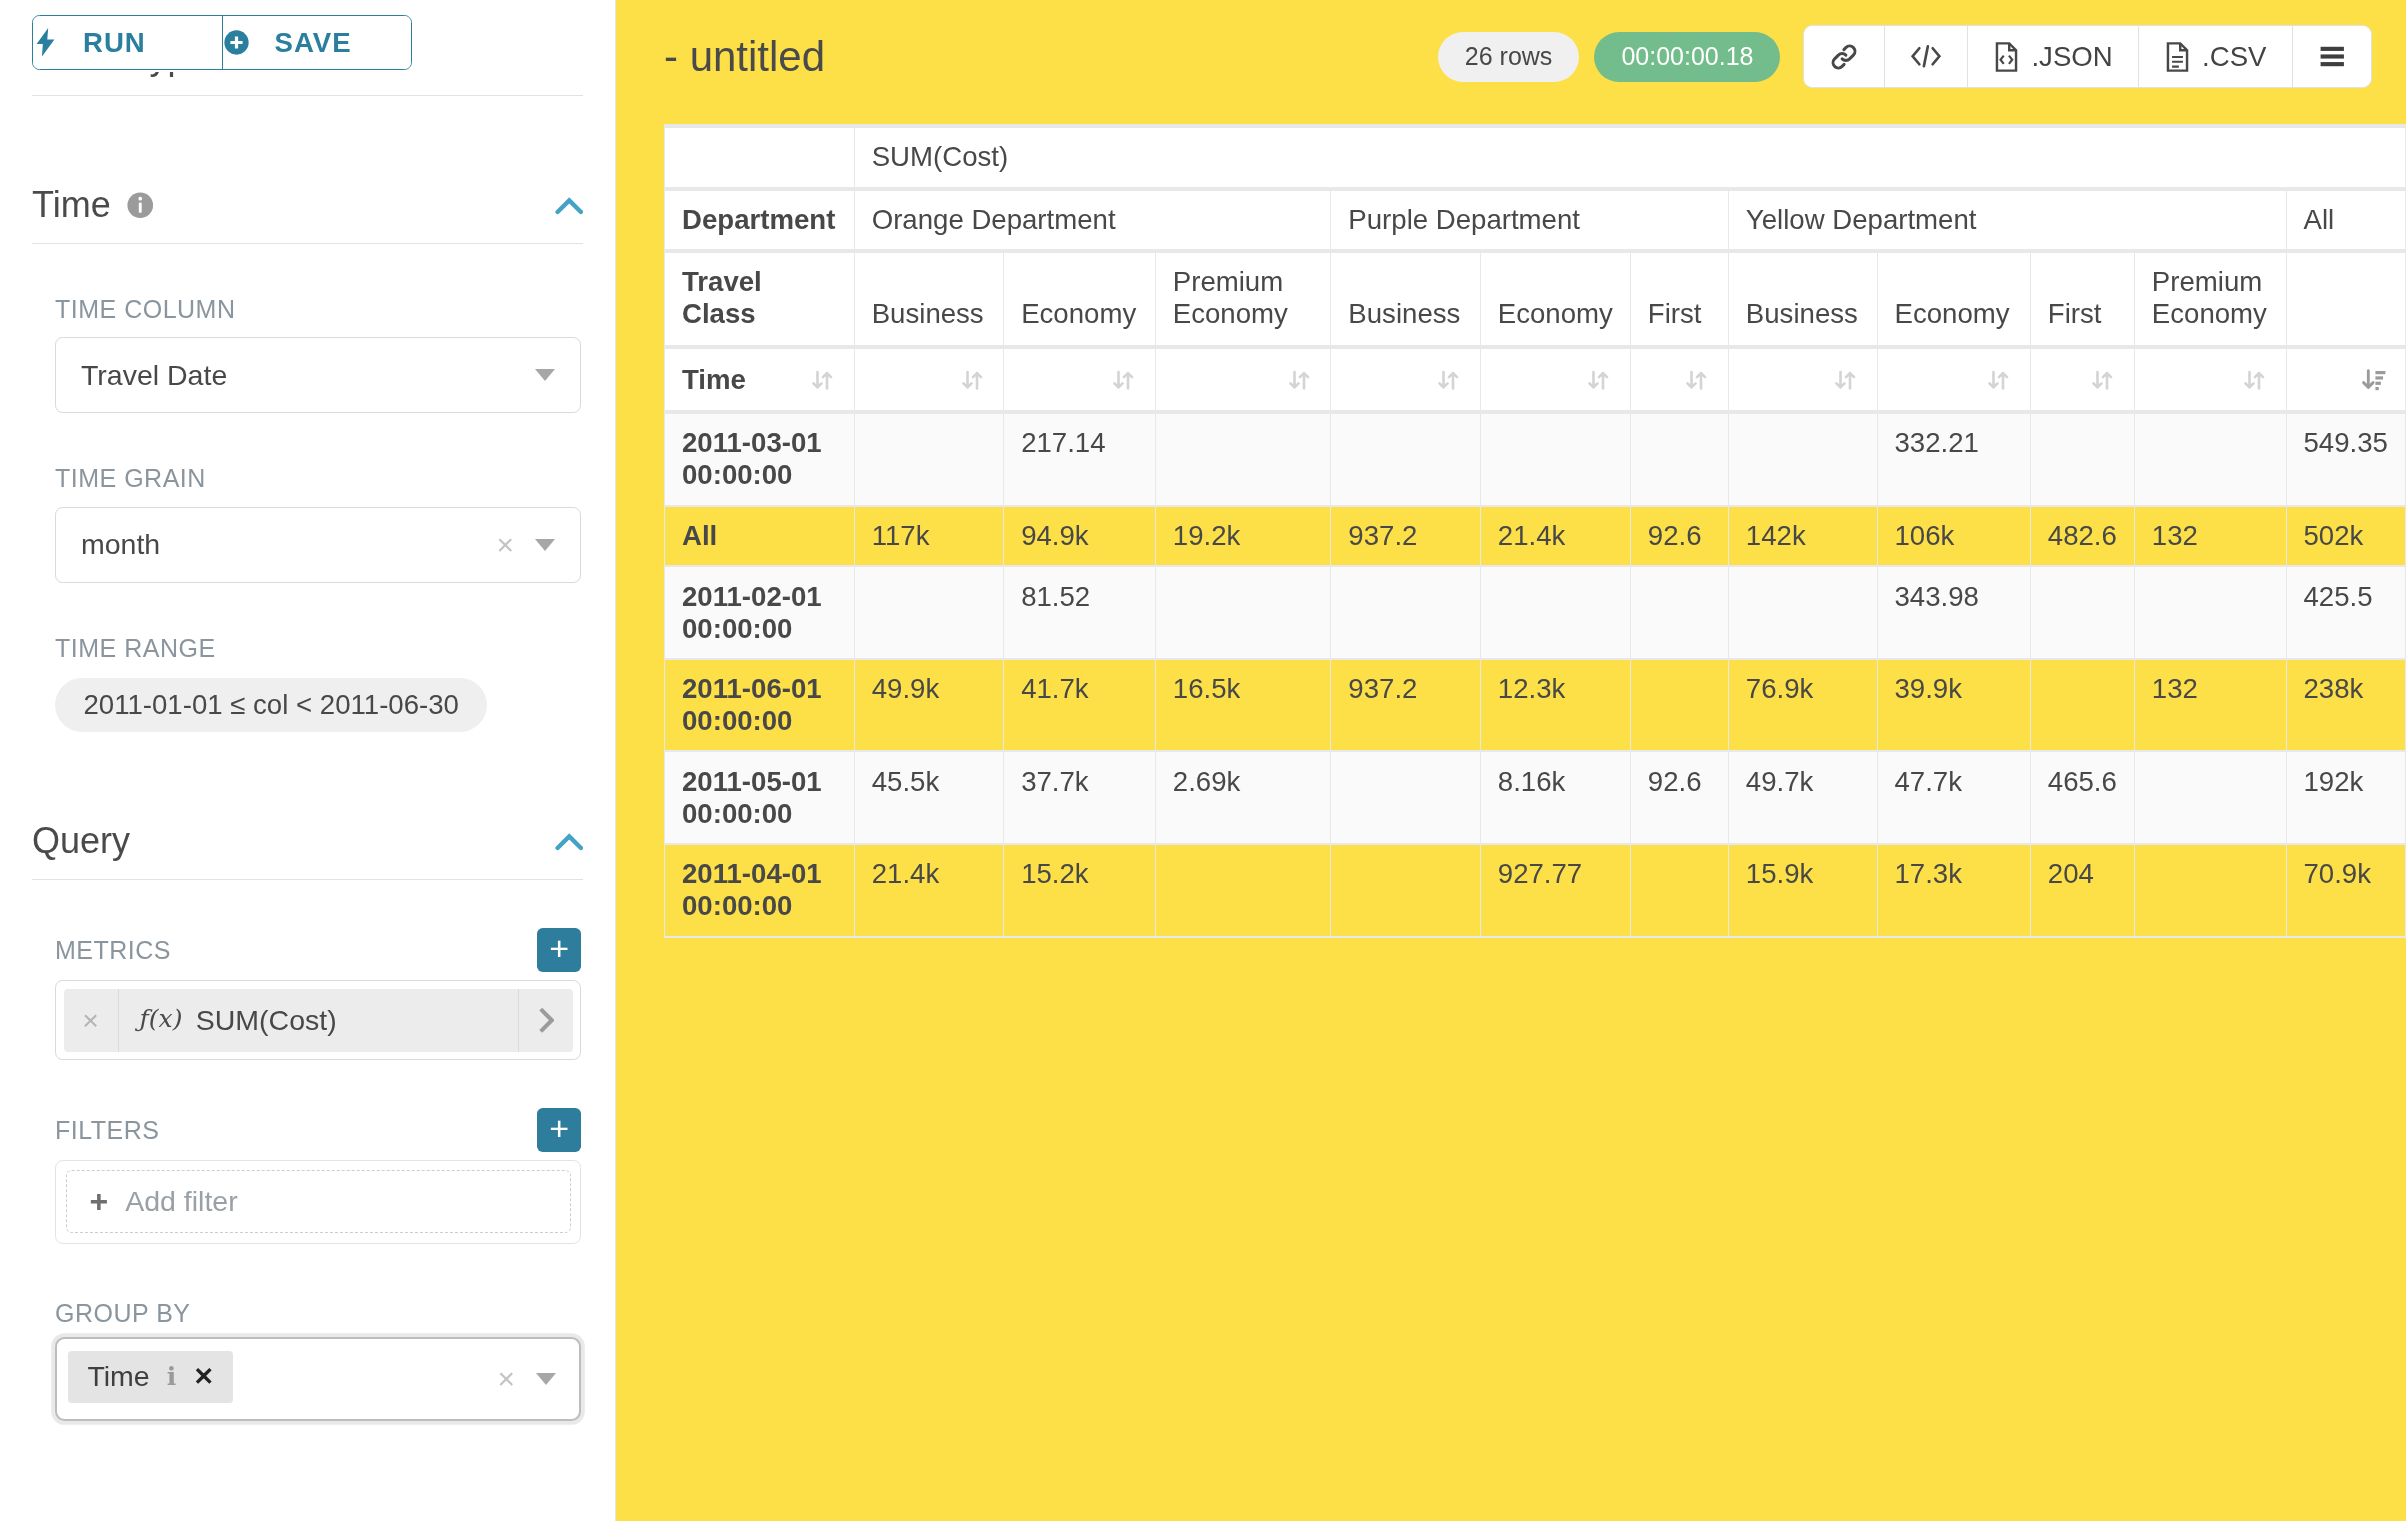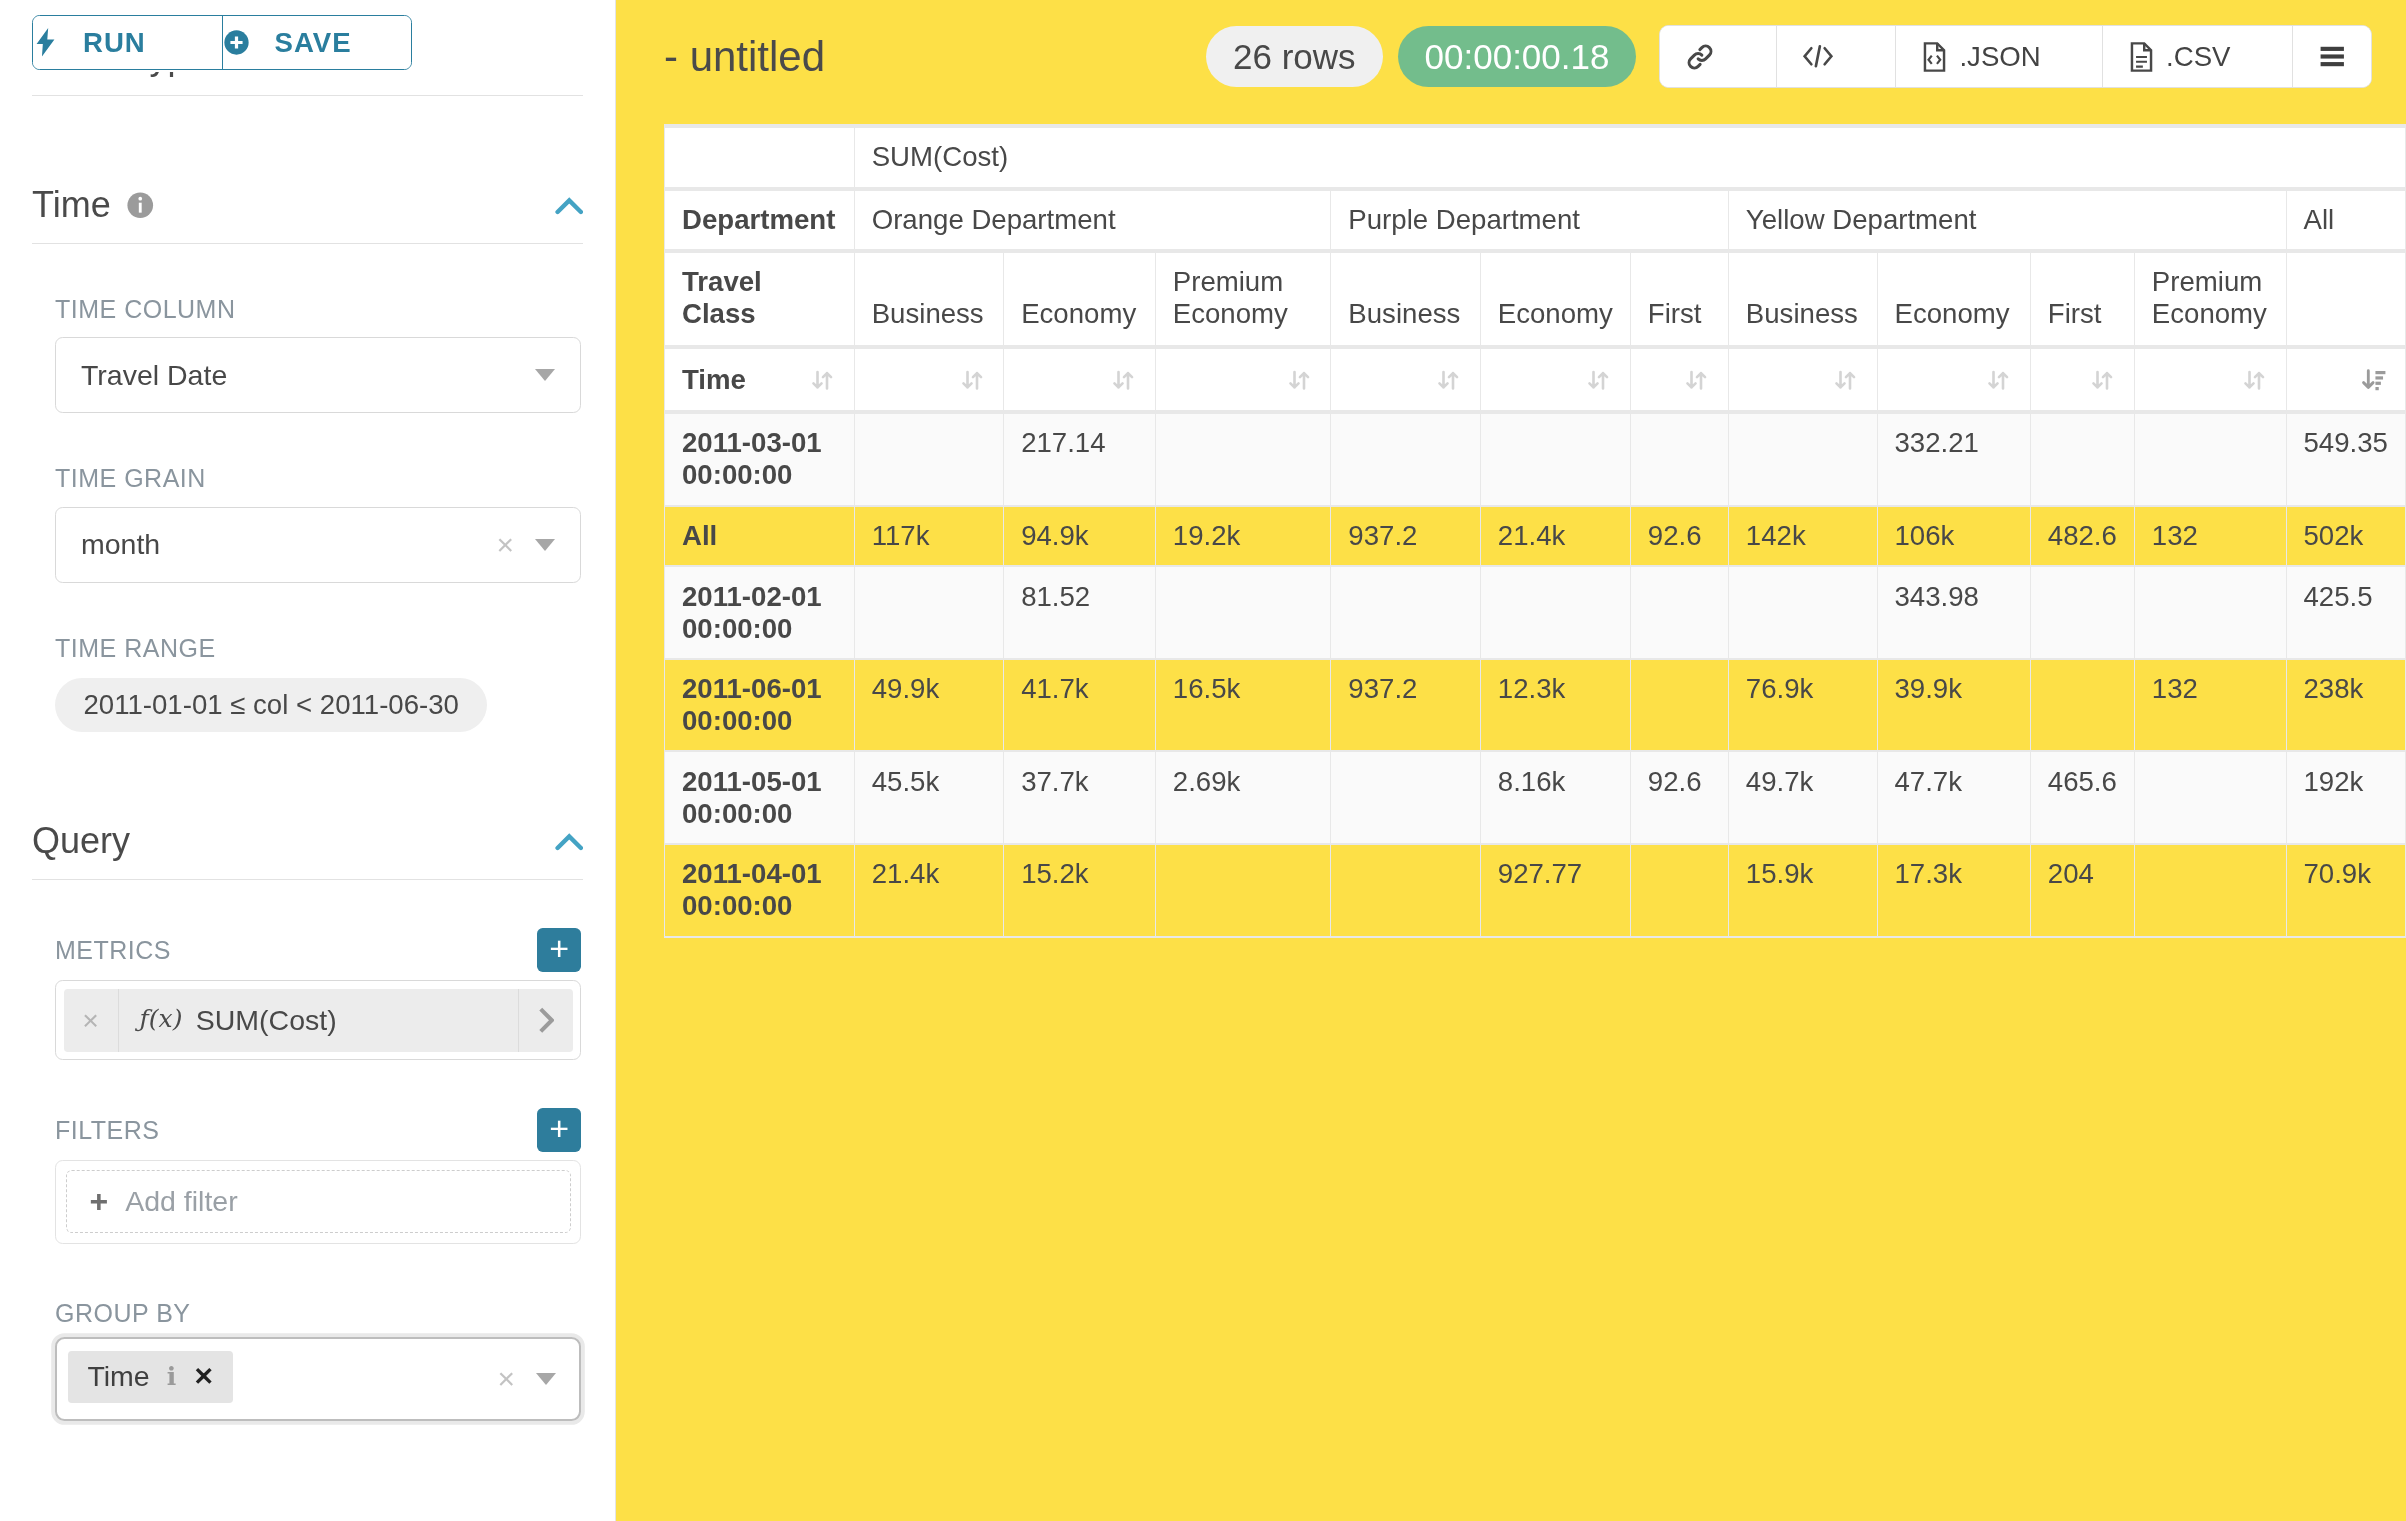--- a/index.html
+++ b/index.html
@@ -89,24 +89,24 @@
     padding:13.3px 19px; font-size:28.5px; color:#3f3f3f; margin-right:13.3px; vertical-align:top;
   }
   .chip .chip-x { font-weight:700; font-size:25px; color:#222; }
   .chip .chip-i { color:#9a9a9a; font-weight:700; font-size:25px; font-family:"DejaVu Serif", serif; }
 
   
   .main { flex:1; position:relative; background:#fde047; }
   .main-header { display:flex; align-items:center; padding:25px 34px 0 48px; }
   .chart-title { font-size:42px; color:#4a4a4a; }
   .header-right { margin-left:auto; display:flex; align-items:center; gap:15px; }
-  .badge { border-radius:950px; font-size:35px; padding:10.5px 27px; white-space:nowrap; }
+  .badge { border-radius:950px; font-size:25px; padding:10.5px 27px; white-space:nowrap; }
   .badge.rows { background:#f0f0f0; color:#484848; }
   .badge.timer { background:#73bd8c; color:#fff; }
-  .btn-group { display:flex; border:1.9px solid #e1e1e1; border-radius:9.5px; overflow:hidden; background:#fff; margin-left:7.6px;gap:36px; }
+  .btn-group { display:flex; border:1.9px solid #e1e1e1; border-radius:9.5px; overflow:hidden; background:#fff; margin-left:7.6px; }
   .tool-btn { display:flex; align-items:center; gap:11.4px; padding:0 25px; height:61px; font-size:27.6px; color:#434343; cursor:pointer; background:#fff; }
   .tool-btn + .tool-btn { border-left:1.9px solid #e1e1e1; }
 
   .table-wrap { margin:36px 0 0 48px; }
   table.pivot { border-collapse:collapse; table-layout:fixed; }
   .pivot th, .pivot td {
     border:1.9px solid #e8e8e8; font-size:27.6px; font-weight:400;
     padding:13.3px 17px; text-align:left; vertical-align:top; color:#484848;
     overflow:hidden;
   }

